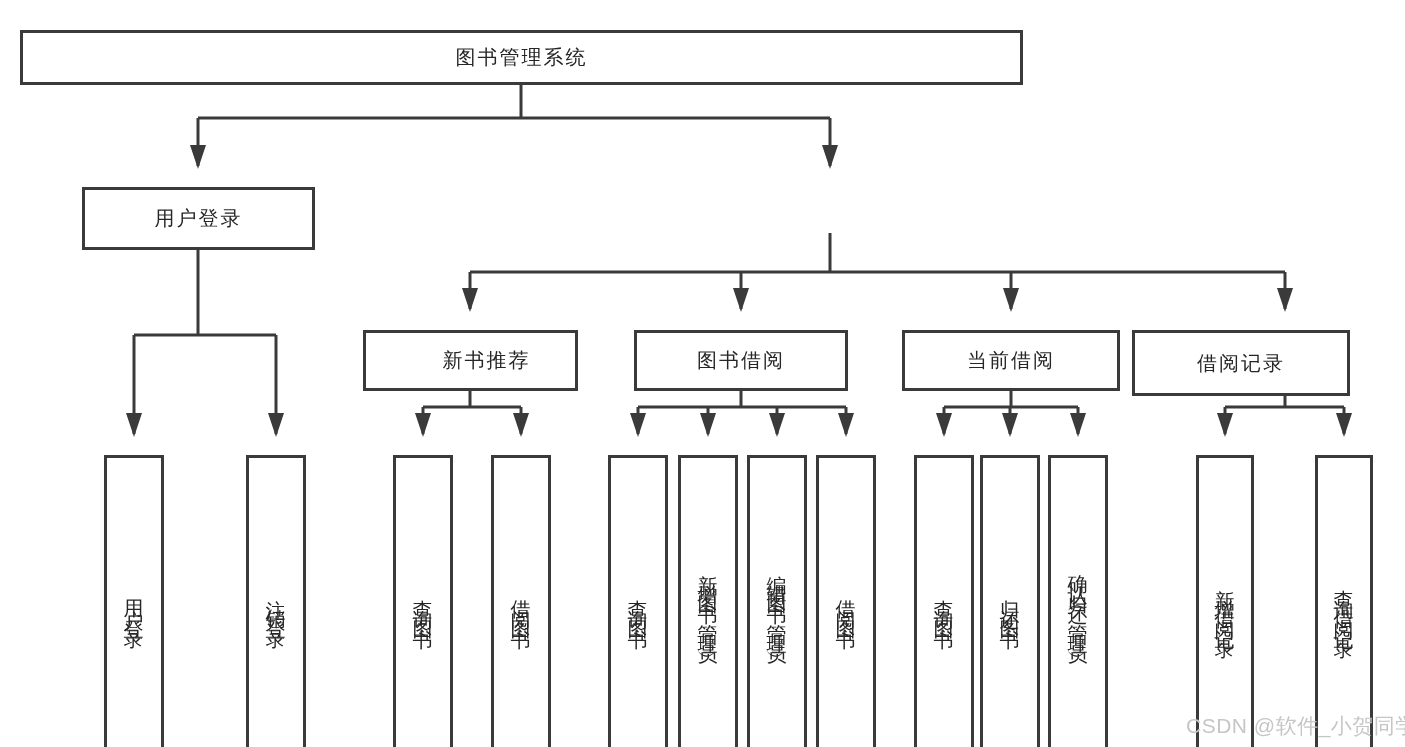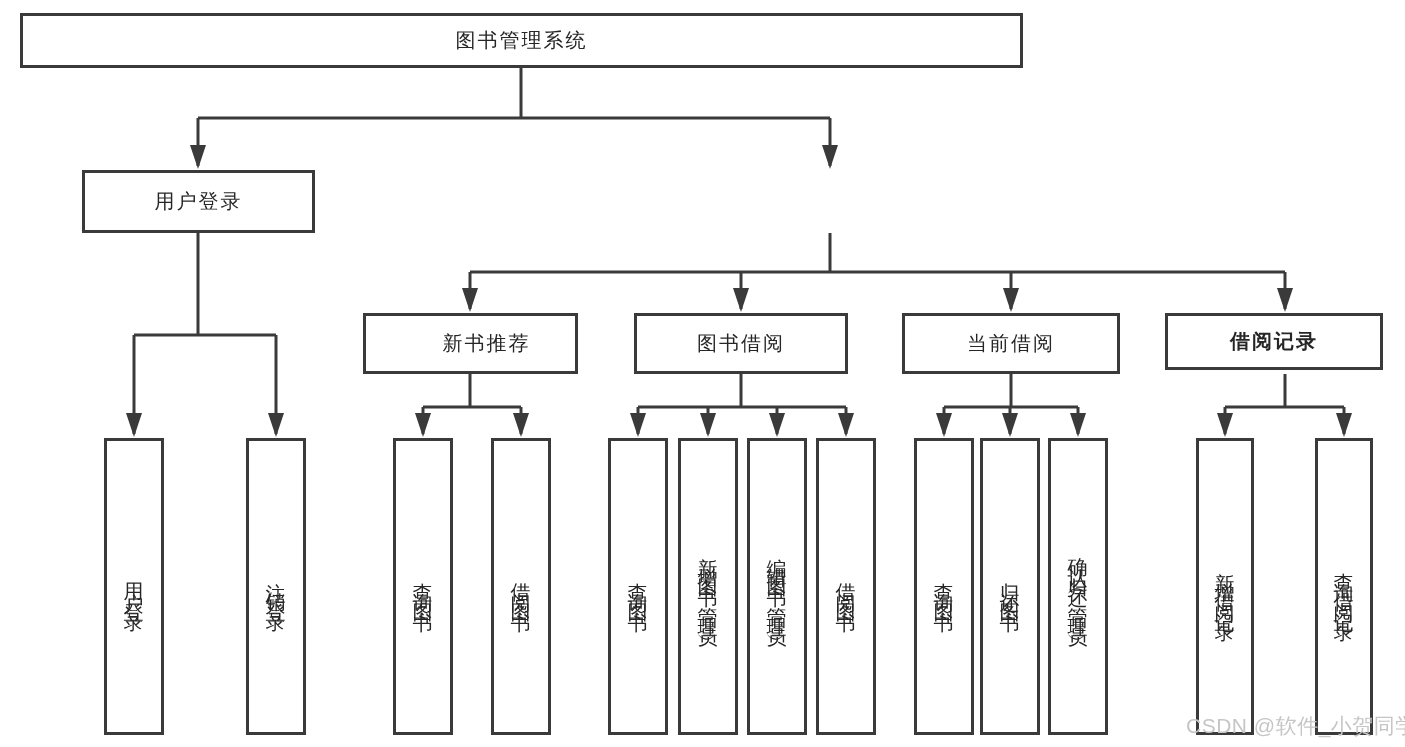--- a/index.html
+++ b/index.html
@@ -4,21 +4,21 @@
 <style>
   html,body{margin:0;padding:0;background:#ffffff;}
   .stage{
     position:relative;width:1405px;height:747px;background:#ffffff;
     font-family:"Liberation Sans",sans-serif;overflow:hidden;
   }
   .connectors{position:absolute;left:0;top:0;width:1405px;height:747px;}
   .node{
     position:absolute;box-sizing:border-box;background:#ffffff;
     border:3px solid #3a3a3a;color:#262626;
-    display:flex;align-items:center;justify-content:center;
+    display:flex;align-items:center;justify-content:center;margin-top:17px;
   }
   .h-node{font-size:20px;letter-spacing:2px;white-space:nowrap;}
   .v-node{
     writing-mode:vertical-rl;text-orientation:mixed;
     font-size:20px;letter-spacing:10px;line-height:1;
   }
   .watermark{
     position:absolute;left:1186px;top:712px;z-index:5;
     font-size:21px;letter-spacing:0.5px;color:#c6c6c6;white-space:nowrap;
   }
@@ -66,21 +66,21 @@
     </g>
   </svg>
 
   <div class="node h-node" style="left:20px;top:13px;width:1003px;height:55px;">图书管理系统</div>
 
   <div class="node h-node" style="left:82px;top:170px;width:233px;height:63px;">用户登录</div>
 
   <div class="node h-node" style="left:363px;top:313px;width:215px;height:61px;padding-left:32px;">新书推荐</div>
   <div class="node h-node" style="left:634px;top:313px;width:214px;height:61px;text-align:center;">图书借阅</div>
   <div class="node h-node" style="left:902px;top:313px;width:218px;height:61px;">当前借阅</div>
-  <div class="node h-node" style="left:1165px;top:313px;width:218px;height:57px;font-weight:bold;">借阅记录</div>
+  <div class="node h-node" style="left:1132px;top:313px;width:218px;height:66px;">借阅记录</div>
 
   <div class="node v-node" style="left:104px;top:438px;width:60px;height:297px;">用户登录</div>
   <div class="node v-node" style="left:246px;top:438px;width:60px;height:297px;">注销登录</div>
 
   <div class="node v-node" style="left:393px;top:438px;width:60px;height:297px;">查询图书</div>
   <div class="node v-node" style="left:491px;top:438px;width:60px;height:297px;">借阅图书</div>
 
   <div class="node v-node" style="left:608px;top:438px;width:60px;height:297px;">查询图书</div>
   <div class="node v-node" style="left:678px;top:438px;width:60px;height:297px;">新增图书（管理员）</div>
   <div class="node v-node" style="left:747px;top:438px;width:60px;height:297px;">编辑图书（管理员）</div>

